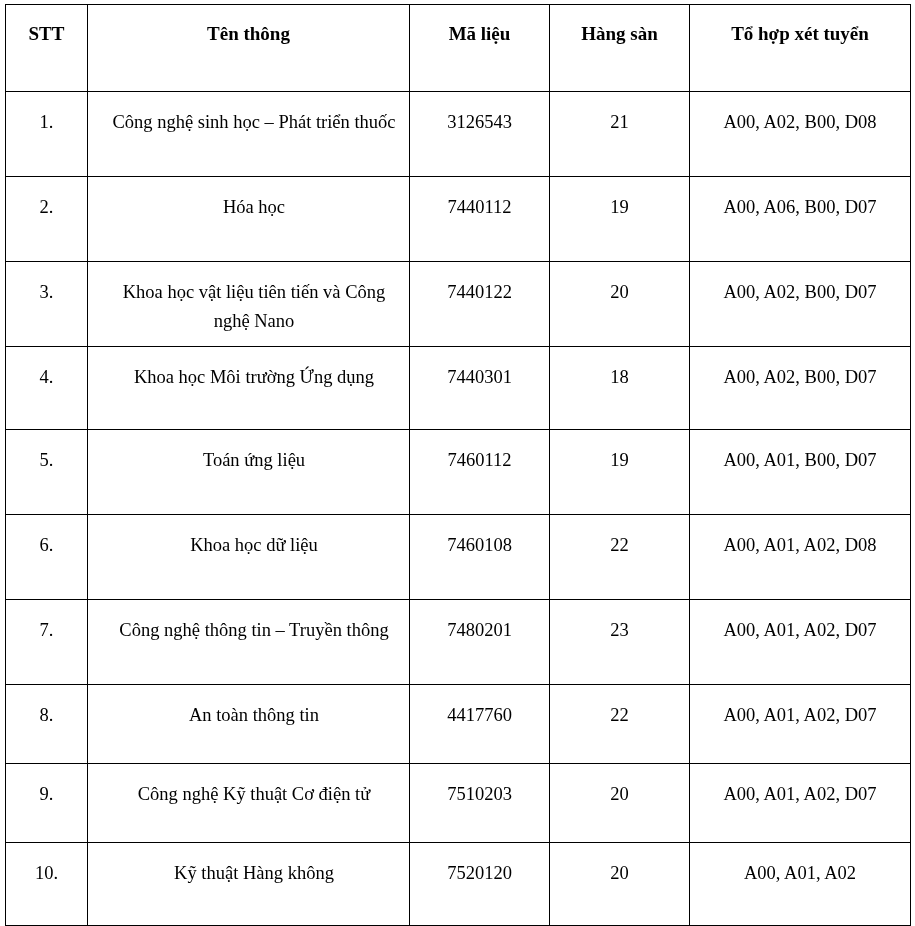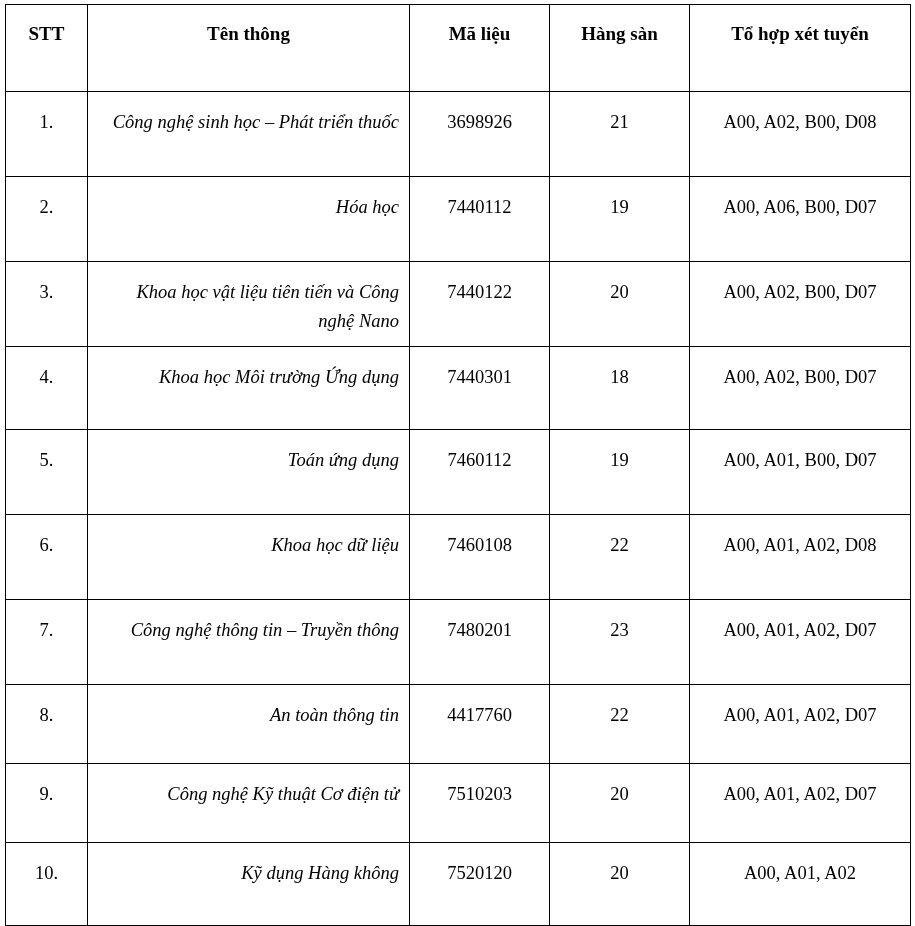--- a/index.html
+++ b/index.html
@@ -57,24 +57,23 @@
     display: block;
     padding: 16px 6px 4px 6px;
     line-height: 1.55;
   }
   td.stt .cell {
     text-align: center;
     padding-left: 0;
     padding-right: 0;
   }
   td.name .cell {
-    text-align: right;
+    text-align: center;
     padding-left: 21px;
     padding-right: 10px;
-    font-style: italic;
   }
   td.code .cell,
   td.score .cell,
   td.comb .cell {
     text-align: center;
     padding-left: 2px;
     padding-right: 2px;
   }
   
   tbody tr.r1 td { height: 84px; }
@@ -121,21 +120,21 @@
     </thead>
     <tbody>
       <tr class="r1">
         <td class="stt">
             <span class="cell">1.</span>
           </td>
         <td class="name">
             <span class="cell">Công nghệ sinh học – Phát triển thuốc</span>
           </td>
         <td class="code">
-            <span class="cell">3698926</span>
+            <span class="cell">3126543</span>
           </td>
         <td class="score">
             <span class="cell">21</span>
           </td>
         <td class="comb">
             <span class="cell">A00, A02, B00, D08</span>
           </td>
       </tr>
       <tr class="r2">
         <td class="stt">
@@ -186,21 +185,21 @@
           </td>
         <td class="comb">
             <span class="cell">A00, A02, B00, D07</span>
           </td>
       </tr>
       <tr class="r5">
         <td class="stt">
             <span class="cell">5.</span>
           </td>
         <td class="name">
-            <span class="cell">Toán ứng dụng</span>
+            <span class="cell">Toán ứng liệu</span>
           </td>
         <td class="code">
             <span class="cell">7460112</span>
           </td>
         <td class="score">
             <span class="cell">19</span>
           </td>
         <td class="comb">
             <span class="cell">A00, A01, B00, D07</span>
           </td>
@@ -271,21 +270,21 @@
           </td>
         <td class="comb">
             <span class="cell">A00, A01, A02, D07</span>
           </td>
       </tr>
       <tr class="r10">
         <td class="stt">
             <span class="cell">10.</span>
           </td>
         <td class="name">
-            <span class="cell">Kỹ dụng Hàng không</span>
+            <span class="cell">Kỹ thuật Hàng không</span>
           </td>
         <td class="code">
             <span class="cell">7520120</span>
           </td>
         <td class="score">
             <span class="cell">20</span>
           </td>
         <td class="comb">
             <span class="cell">A00, A01, A02</span>
           </td>

